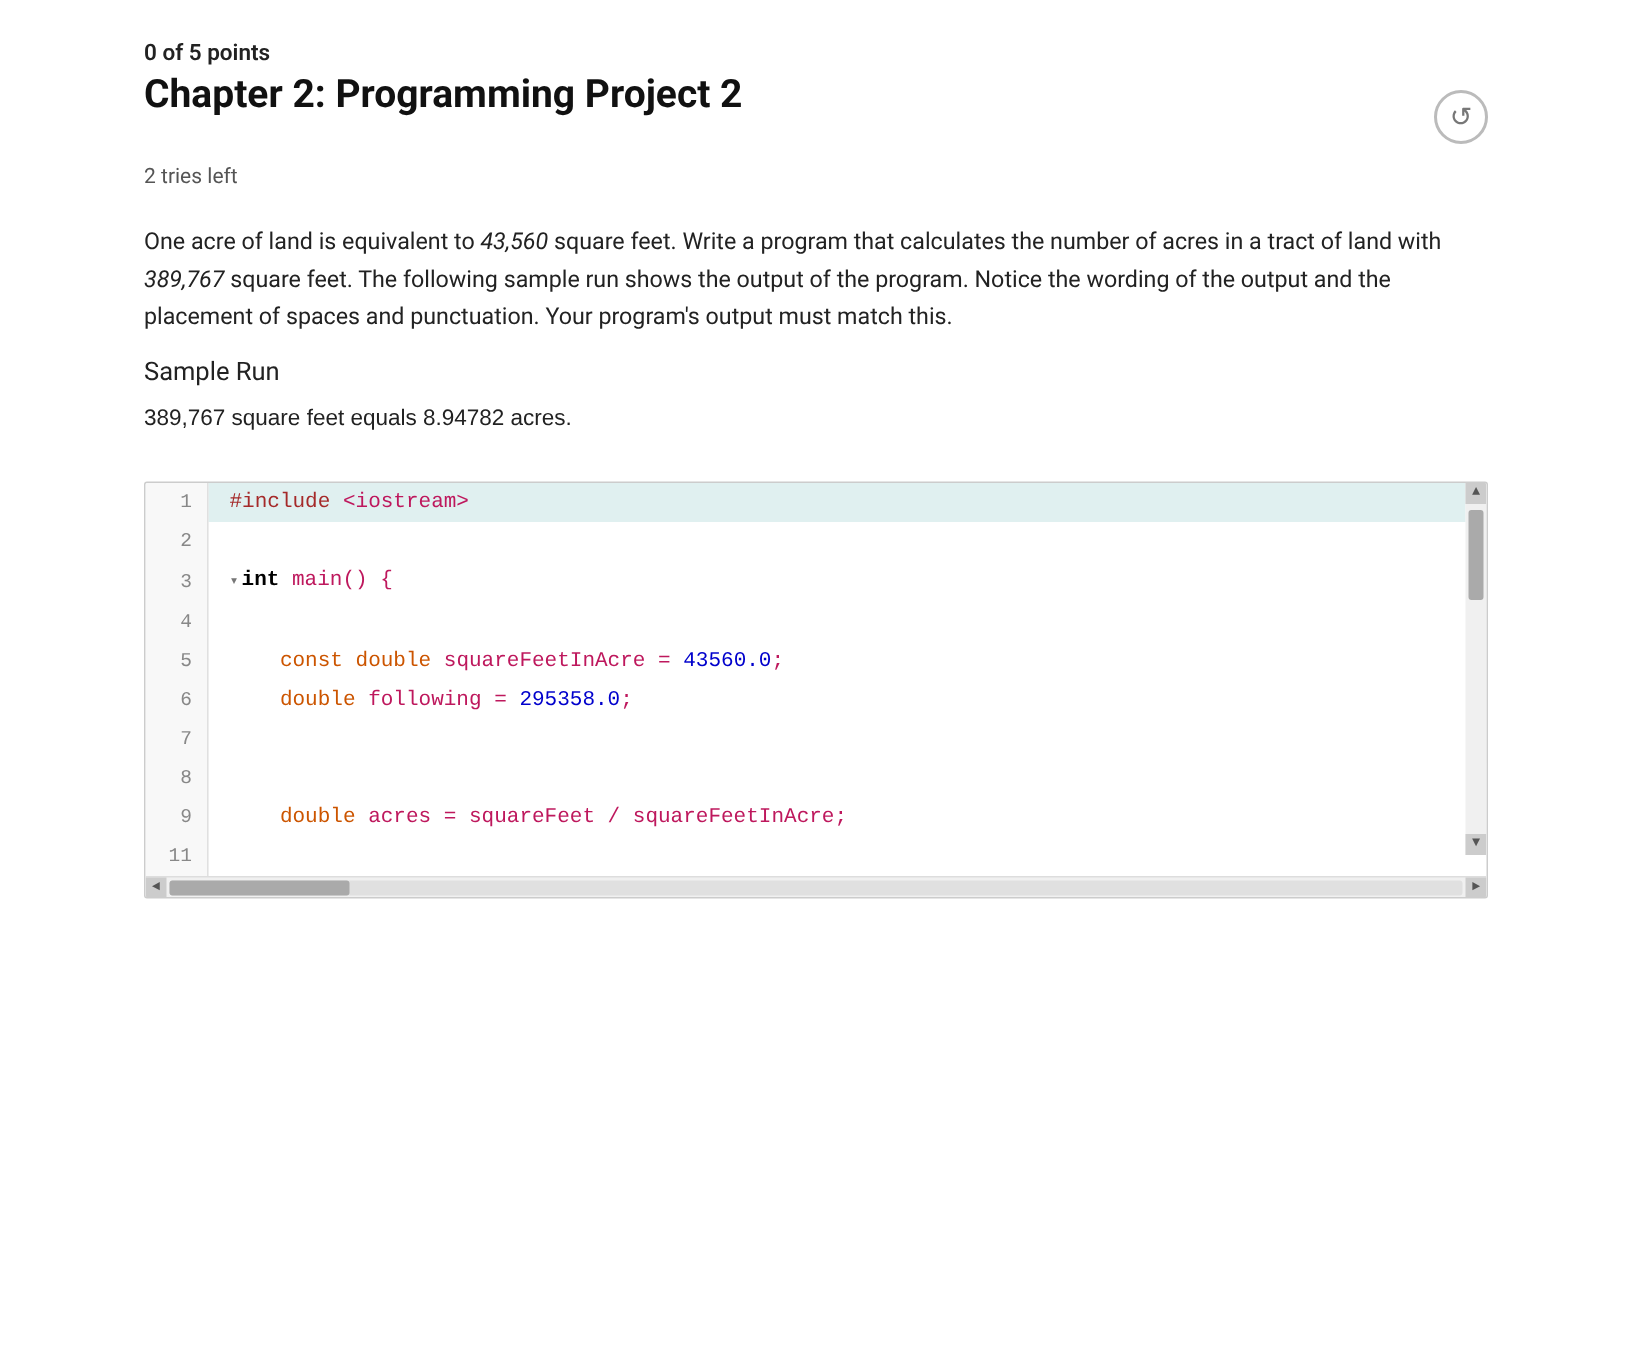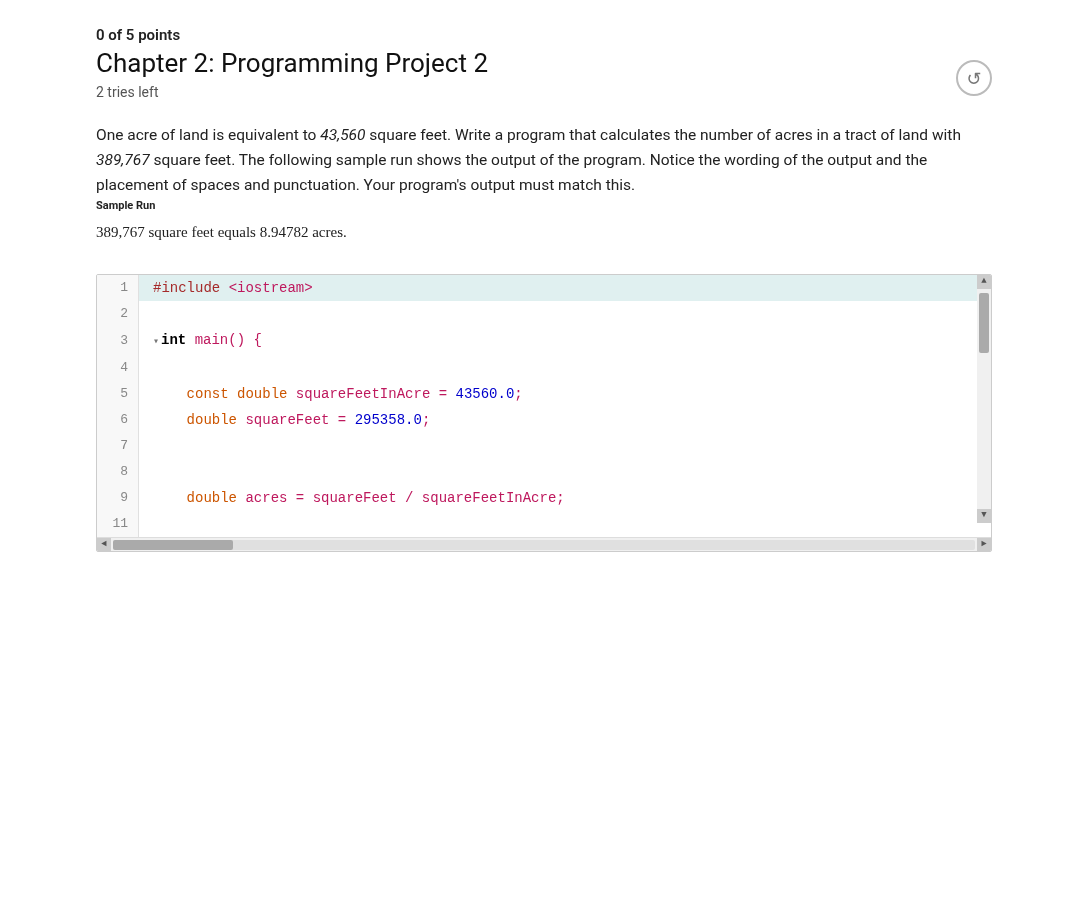--- a/index.html
+++ b/index.html
@@ -24,23 +24,23 @@
     }
 
     .points-label {
       font-size: 15px;
       font-weight: 600;
       color: #222;
     }
 
     .chapter-title {
       font-size: 26px;
-      font-weight: 400;
+      font-weight: 700;
       color: #111;
-      margin-bottom: 2px;
+      margin-bottom: 28px;
       line-height: 1.3;
     }
 
     .tries-row {
       display: flex;
       align-items: center;
       justify-content: space-between;
       margin-bottom: 20px;
     }
 
@@ -62,36 +62,36 @@
       font-size: 18px;
       background: #fff;
       position: absolute;
       right: 32px;
       top: 60px;
     }
 
     .description {
       font-size: 15.5px;
       color: #222;
-      margin-bottom: 0;
+      margin-bottom: 12px;
       line-height: 1.6;
     }
 
     .description em {
       font-style: italic;
     }
 
     .sample-run-label {
-      font-weight: 700;
-      font-size: 11px;
+      font-weight: 400;
+      font-size: 17px;
       margin-bottom: 6px;
     }
 
     .sample-run-output {
-      font-family: Liberation Serif, serif;
+      font-family: Liberation Sans, sans-serif;
       font-size: 15px;
       color: #222;
       margin-bottom: 30px;
       line-height: 1.6;
     }
 
     
     .code-editor {
       border: 1px solid #ccc;
       border-radius: 2px;
@@ -310,21 +310,21 @@
           <div class="line-content"></div>
         </div>
 
         <div class="code-line">
           <div class="line-number">5</div>
           <div class="line-content">    <span class="kw-type">const</span> <span class="kw-type">double</span> <span class="text-black">squareFeetInAcre = </span><span class="val-number">43560.0</span><span class="text-black">;</span></div>
         </div>
 
         <div class="code-line">
           <div class="line-number">6</div>
-          <div class="line-content">    <span class="kw-type">double</span> <span class="text-black">squareFeet = </span><span class="val-number">295358.0</span><span class="text-black">;</span></div>
+          <div class="line-content">    <span class="kw-type">double</span> <span class="text-black">following = </span><span class="val-number">295358.0</span><span class="text-black">;</span></div>
         </div>
 
         <div class="code-line">
           <div class="line-number">7</div>
           <div class="line-content"></div>
         </div>
 
         <div class="code-line">
           <div class="line-number">8</div>
           <div class="line-content"></div>

